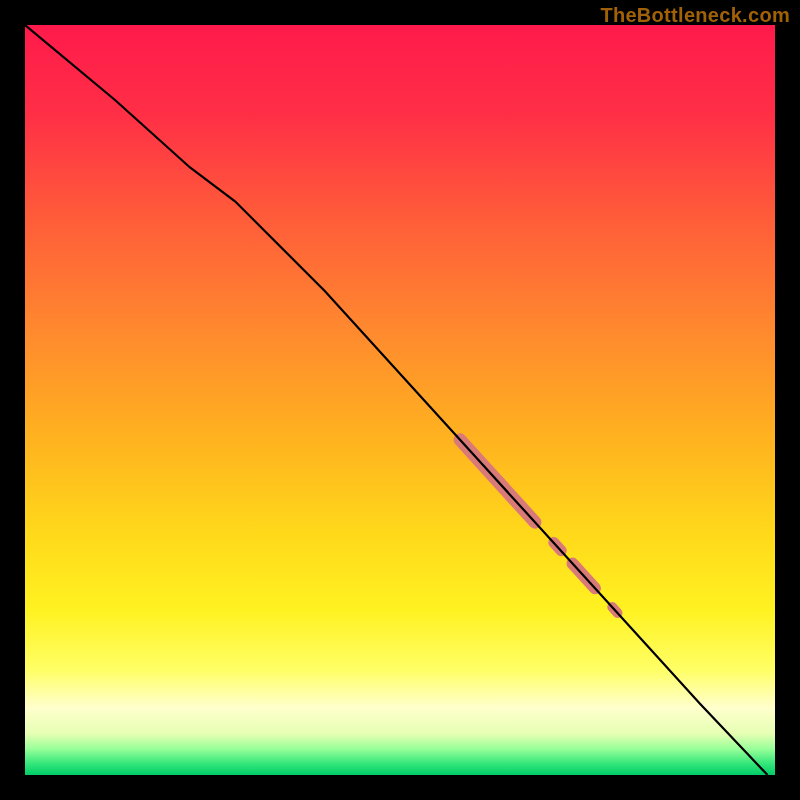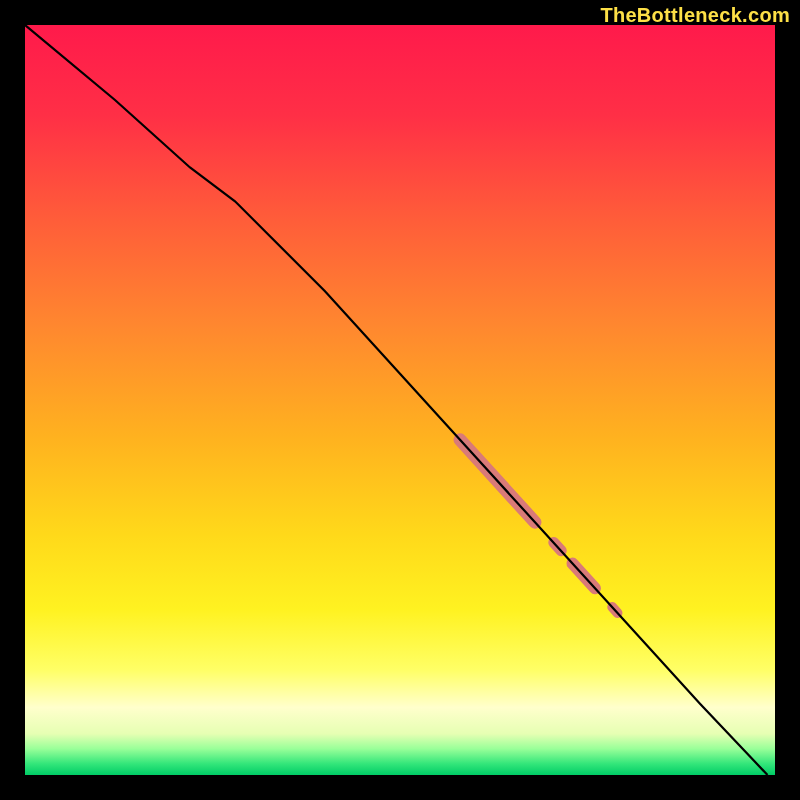--- a/index.html
+++ b/index.html
@@ -14,21 +14,21 @@
   .frame {
     position: relative;
     width: 800px;
     height: 800px;
     background: #000000;
   }
   .attribution {
     position: absolute;
     top: 4px;
     right: 10px;
-    color: #fde047;
+    color: #a16207;
     font-size: 20px;
     font-weight: 600;
     letter-spacing: 0.3px;
     z-index: 5;
     user-select: none;
   }
   .plot-area {
     position: absolute;
     left: 25px;
     top: 25px;

